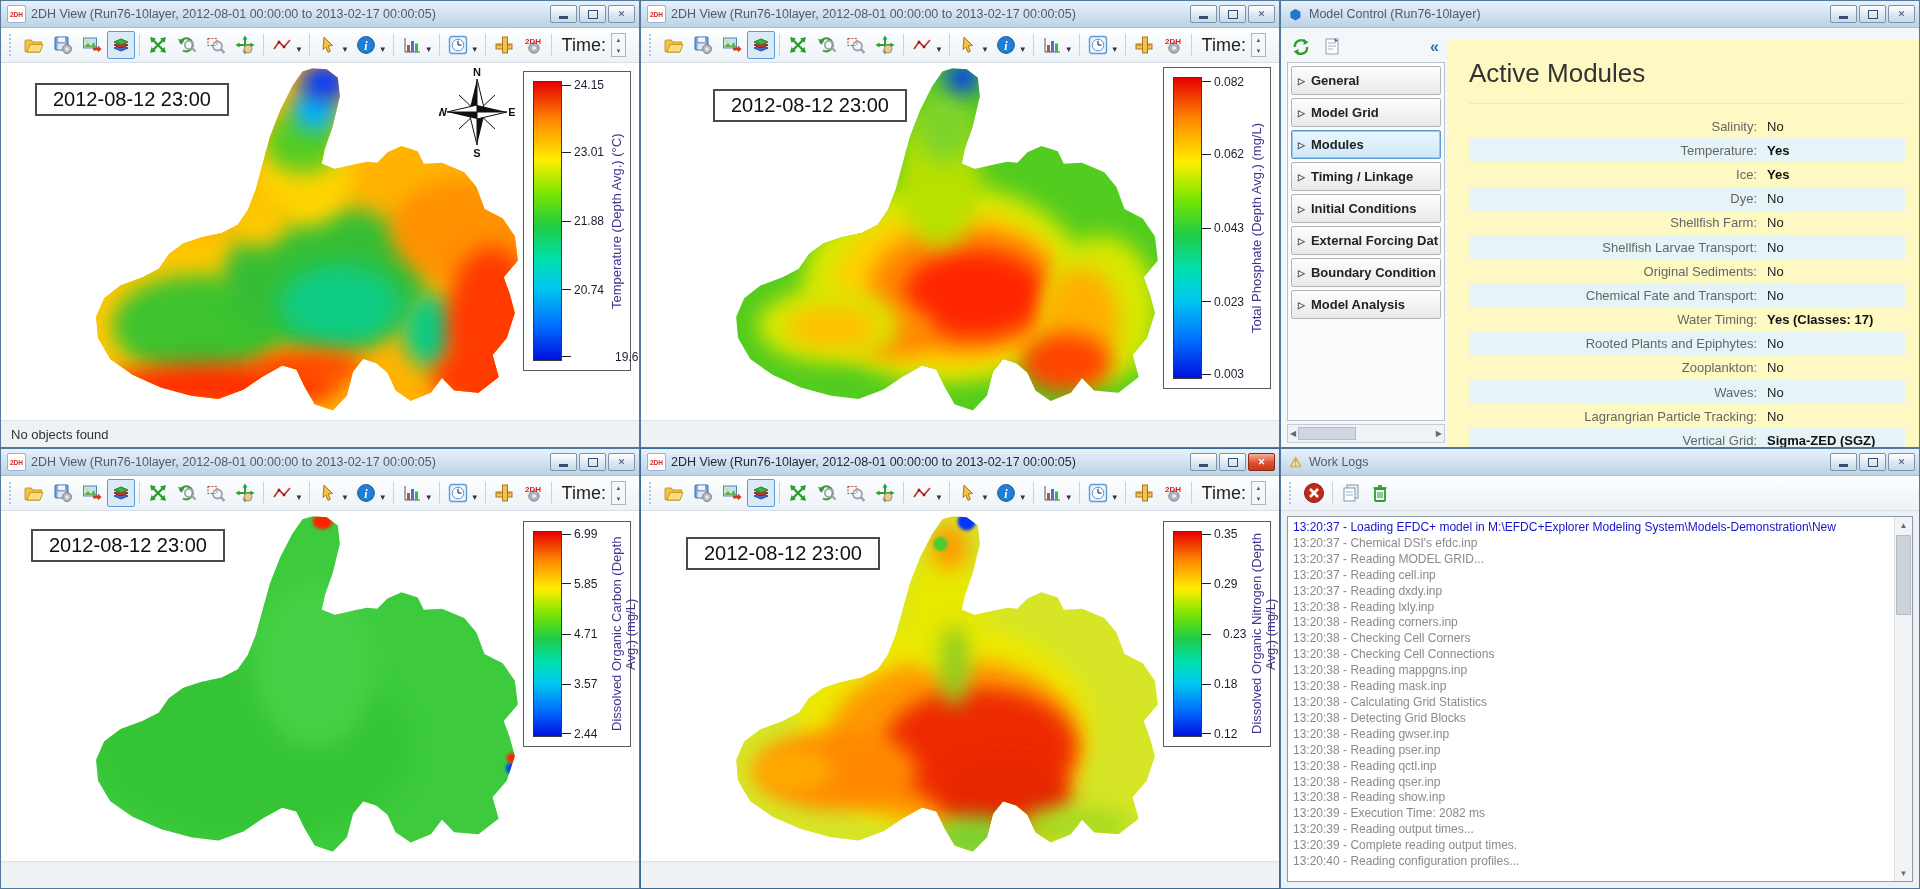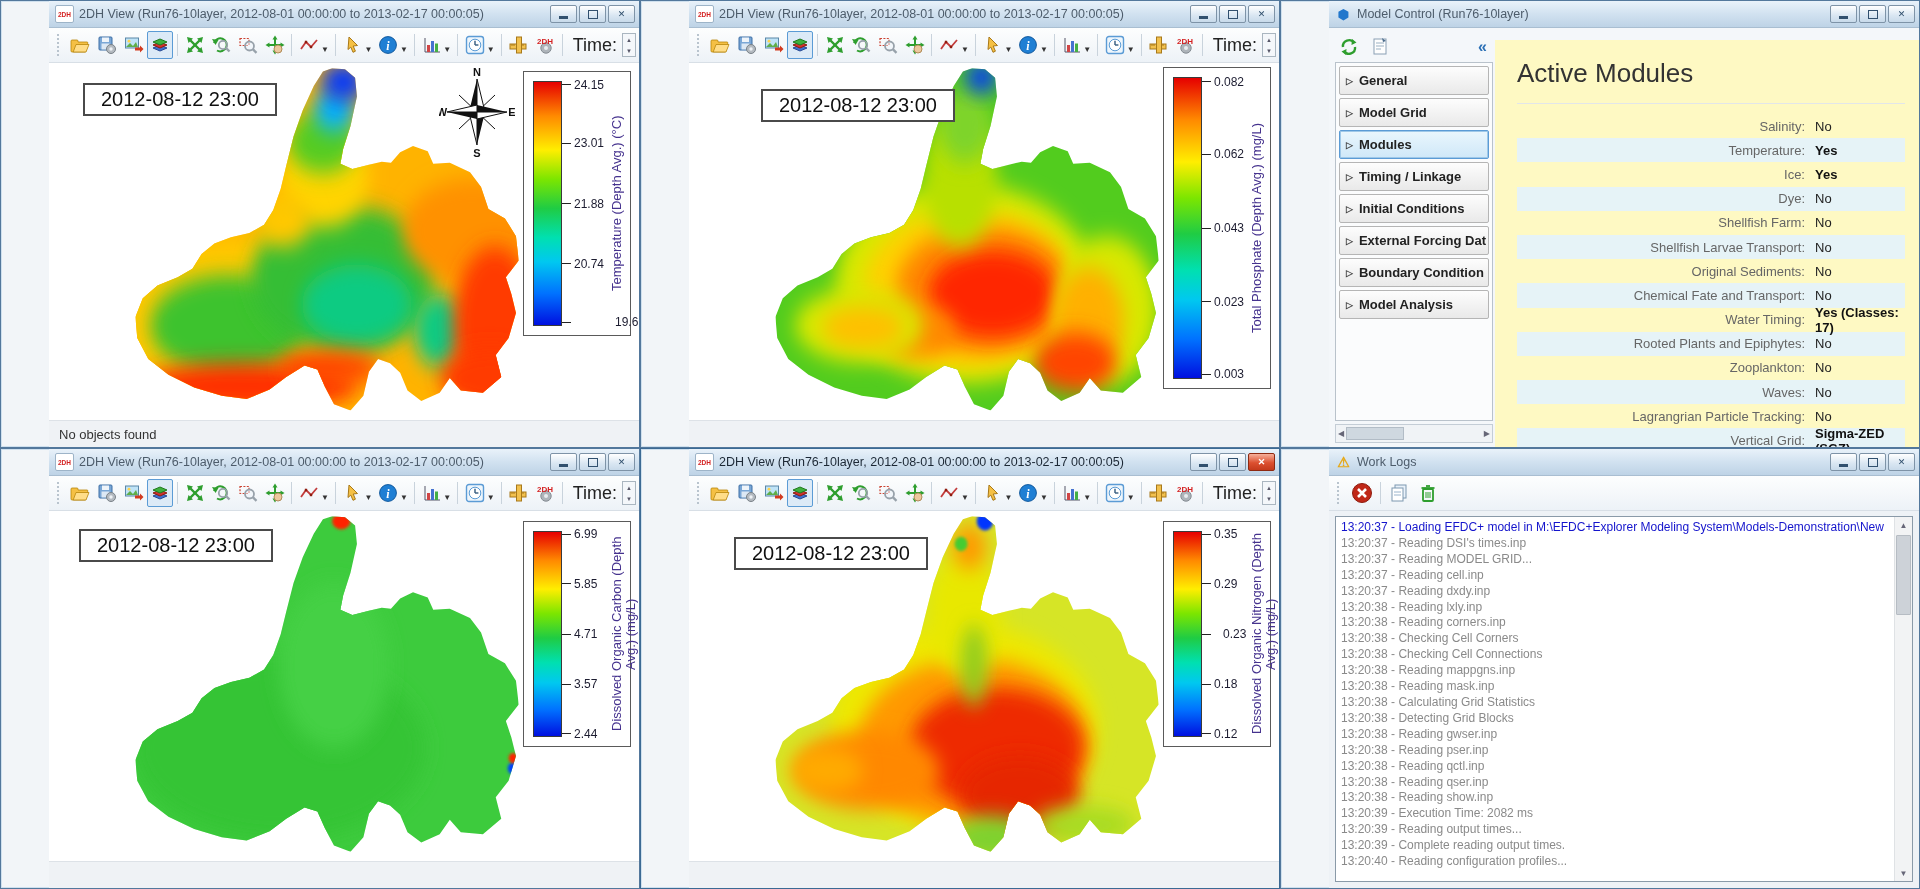--- a/index.html
+++ b/index.html
@@ -1,17 +1,17 @@
 <!DOCTYPE html>
 <html><head>
 <meta charset="utf-8">
 <style>
   html,body{margin:0;padding:0;background:#dfe7ee;font-family:"Liberation Sans",sans-serif;}
   .desktop{width:1920px;height:889px;display:grid;grid-template-columns:640px 640px 640px;grid-template-rows:448px 441px;}
-  .win{position:relative;box-sizing:border-box;border:1px solid #53789c;background:#f2f5f8;display:flex;flex-direction:column;box-shadow:inset 0 0 0 1px #cfe0ee;padding-left:48px;}
+  .win{position:relative;box-sizing:border-box;border:1px solid #53789c;background:#f2f5f8;display:flex;flex-direction:column;box-shadow:inset 0 0 0 1px #cfe0ee;}
   .win.active{border-color:#3c6a94;}
   
   .titlebar{height:26px;flex:0 0 26px;display:flex;align-items:center;gap:5px;padding:0 4px 0 6px;
     background:linear-gradient(#e9f2fa,#cfe0ef 55%,#bed3e6);border-bottom:1px solid #a9bed1;}
   .titlebar .ttext{flex:1;font-size:12.5px;color:#4d5c6b;white-space:nowrap;overflow:hidden;}
   .win.active .titlebar .ttext{color:#1c2835;}
   .appico{width:17px;height:16px;flex:0 0 17px;display:flex;align-items:center;justify-content:center;font-weight:bold;}
   .ico2dh{background:#fff;border:1px solid #9db4c8;border-radius:2px;color:#d42020;font-size:6.5px;letter-spacing:0;}
   .icocube{color:#2277cc;font-size:13px;}
   .icowarn{color:#e6a817;font-size:14px;}
@@ -37,21 +37,21 @@
   .maparea svg{width:100%;height:100%;display:block;}
   .datelabel{position:absolute;border:2px solid #4a4a4a;background:#fff;padding:3px 16px;font-size:20px;color:#101010;white-space:nowrap;}
   .statusbar{height:26px;flex:0 0 26px;background:#eff2f5;border-top:1px solid #dde2e7;display:flex;align-items:center;padding-left:10px;font-size:13px;color:#333;}
   
   .cbar{position:absolute;right:8px;border:1px solid #5a5a5a;background:#fff;display:flex;padding:9px 2px 9px 9px;box-sizing:border-box;}
   .cbar .bar{width:27px;border:1px solid #3a3a3a;background:linear-gradient(#e60000,#ff8a00 14%,#ffee00 28%,#7ce600 40%,#1fcc44 52%,#00e0b0 64%,#00c8f0 74%,#0072ff 87%,#0010e0);}
   .cbar .ticks{position:relative;width:48px;font-size:12px;color:#1c1c30;}
   .cbar .tick{position:absolute;left:0;transform:translateY(-50%);display:flex;align-items:center;gap:3px;}
   .cbar .tick i{display:block;width:9px;height:0;border-top:1.5px solid #222;}
   .cbar .axis{writing-mode:vertical-rl;transform:rotate(180deg);font-size:13px;color:#45328e;text-align:center;width:18px;line-height:1.1;}
-  .cb-t1{top:8px;height:265px;}
+  .cb-t1{top:8px;height:300px;}
   .cb-t2{top:4px;height:322px;}
   .cb-b{top:10px;height:226px;}
   
   .compass{position:absolute;right:124px;top:4px;width:76px;height:92px;}
   
   .mc-body{flex:1;display:flex;background:#f4f7fa;overflow:hidden;}
   .mc-left{width:166px;flex:0 0 166px;display:flex;flex-direction:column;padding:4px 2px 4px 6px;box-sizing:border-box;}
   .mc-tools{display:flex;align-items:center;gap:3px;height:30px;}
   .mc-collapse{margin-left:auto;margin-right:6px;color:#2a6fb5;font-size:16px;font-weight:bold;}
   .mc-list{flex:1;border:1px solid #b9c2cb;background:#fbfcfd;padding:3px;display:flex;flex-direction:column;gap:3px;overflow:hidden;}
@@ -1161,21 +1161,21 @@
           <line x1="8" y1="9" x2="8" y2="15" stroke="#2e9e2e"></line>
             <line x1="10" y1="9" x2="10" y2="15" stroke="#2e9e2e"></line>
             <line x1="12" y1="9" x2="12" y2="15" stroke="#2e9e2e"></line>
         </svg>
       </span>
     </div>
     <div class="wl-body">
       <div class="wl-box">
         <div class="wl-lines" id="wl-lines">
             <div class="wl-line hl">13:20:37 - Loading EFDC+ model in M:\EFDC+Explorer Modeling System\Models-Demonstration\New</div>
-            <div class="wl-line">13:20:37 - Reading DSI's times.inp</div>
+            <div class="wl-line">13:20:37 - Chemical DSI's efdc.inp</div>
             <div class="wl-line">13:20:37 - Reading MODEL GRID...</div>
             <div class="wl-line">13:20:37 - Reading cell.inp</div>
             <div class="wl-line">13:20:37 - Reading dxdy.inp</div>
             <div class="wl-line">13:20:38 - Reading lxly.inp</div>
             <div class="wl-line">13:20:38 - Reading corners.inp</div>
             <div class="wl-line">13:20:38 - Checking Cell Corners</div>
             <div class="wl-line">13:20:38 - Checking Cell Connections</div>
             <div class="wl-line">13:20:38 - Reading mappgns.inp</div>
             <div class="wl-line">13:20:38 - Reading mask.inp</div>
             <div class="wl-line">13:20:38 - Calculating Grid Statistics</div>

